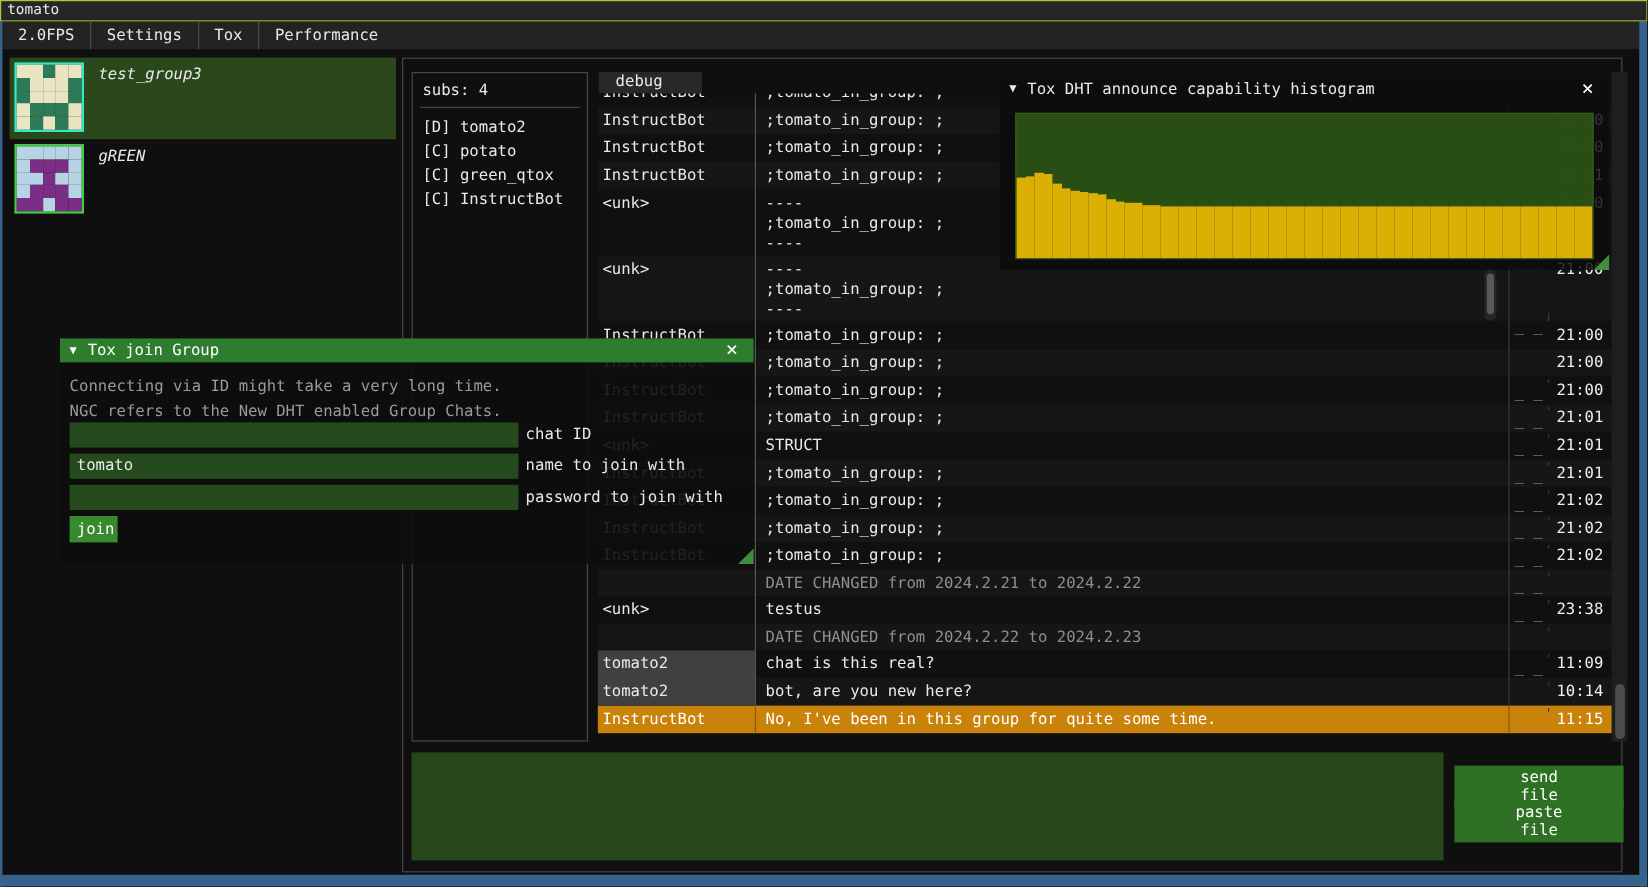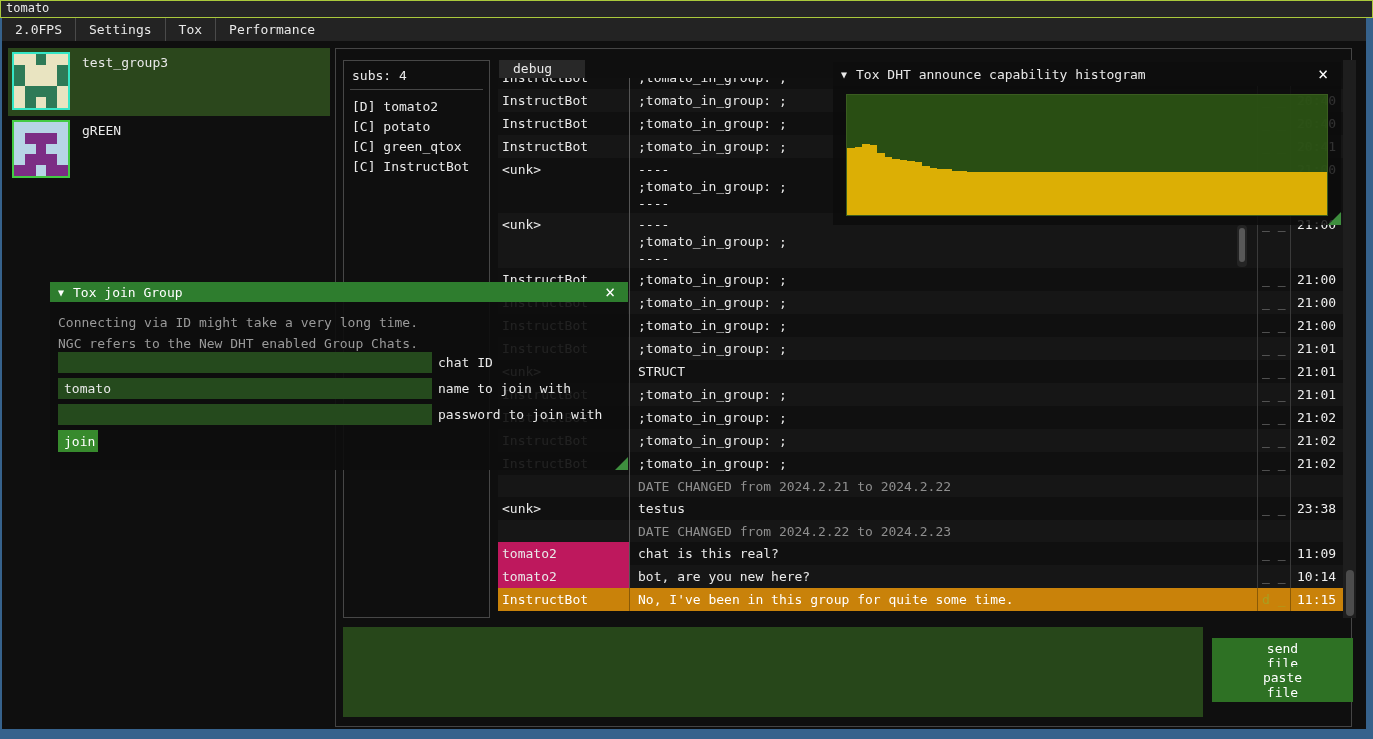--- a/index.html
+++ b/index.html
@@ -15,21 +15,21 @@
   .menu-item{padding:0 13px;display:flex;align-items:center;white-space:pre;}
   .menu-sep{width:1px;background:#4a4a4a;}
 
   
   .border-left{position:absolute;left:0;top:18px;width:2px;height:721px;background:#36628c;}
   .border-right{position:absolute;left:1366px;top:18px;width:7px;height:721px;background:#36628c;}
   .border-bottom{position:absolute;left:0;top:729px;width:1373px;height:10px;background:#36628c;}
 
   
   .group-list{position:absolute;left:8px;top:48px;width:322px;}
-  .group-row{position:relative;width:322px;height:68px;}
+  .group-row{position:relative;width:322px;height:68px;font-style:italic;}
   .group-row.selected{background:#2b471c;}
   .avatar{position:absolute;left:4px;top:4px;width:54px;height:54px;border:2px solid #fff;
           display:grid;grid-template-columns:repeat(5,1fr);grid-template-rows:repeat(5,1fr);}
   .group-name{position:absolute;left:74px;top:7px;}
 
   
   .main-panel{position:absolute;left:335px;top:48px;width:1017px;height:679px;border:1px solid #454545;box-sizing:border-box;}
 
   
   .subs-panel{position:absolute;left:343px;top:60px;width:147px;height:558px;border:1px solid #474747;
@@ -41,24 +41,24 @@
   .chat-tab{position:absolute;left:499px;top:60px;width:86px;height:18px;background:#282828;
             box-sizing:border-box;padding-left:14px;line-height:17px;}
   .chat-viewport{position:absolute;left:498px;top:78px;width:847px;height:534px;overflow:hidden;}
   .chat-rows{margin-top:-12px;}
   .crow{display:flex;align-items:stretch;height:23px;background:#101010;line-height:17px;}
   .crow.alt{background:#161616;}
   .crow.h3{height:55px;}
   .crow.kind-date{height:22px;}
   .c-sender{width:132px;padding:3px 4px;box-sizing:border-box;border-right:1px solid #555;white-space:pre;overflow:hidden;}
   .c-msg{width:628px;padding:3px 8px;box-sizing:border-box;border-right:1px solid #3a3a3a;white-space:pre;overflow:hidden;}
-  .c-flags{width:33px;padding:3px 0 0 4px;box-sizing:border-box;border-right:1px solid #3a3a3a;color:#8a8a8a;white-space:pre;}
+  .c-flags{width:33px;padding:3px 0 0 4px;box-sizing:border-box;border-right:1px solid #3a3a3a;color:#8a8a8a;white-space:pre;margin-top:48px;}
   .c-time{width:54px;padding:3px 0 0 6px;box-sizing:border-box;color:#efefef;white-space:pre;}
   .kind-date .c-msg{color:#8f8f8f;}
-  .kind-self .c-sender{background:#be185d;}
+  .kind-self .c-sender{background:#404040;}
   .crow.kind-highlight, .crow.kind-highlight.alt{background:#c9820a;color:#fff;}
   .kind-highlight .c-sender{border-right-color:#8a5a06;}
   .kind-highlight .c-msg,.kind-highlight .c-flags{border-right-color:#8a5a06;}
   .kind-highlight .c-flags{color:#a8a023;}
   .kind-highlight .c-time{color:#fff;}
 
   
   .scrollbar-track{position:absolute;left:1343px;top:60px;width:13px;height:558px;background:#1e1e1e;}
   .scrollbar-grab{position:absolute;left:1346px;top:570px;width:8px;height:46px;background:#4c4c4c;border-radius:4px;}
   .mini-track{position:absolute;left:1237px;top:225px;width:10px;height:42px;background:#242424;border-radius:4px;}

